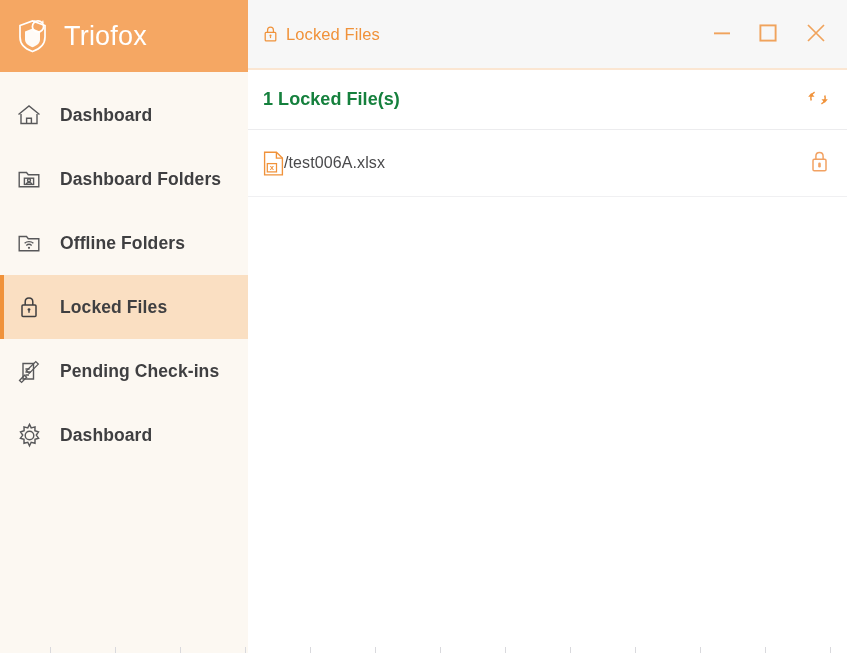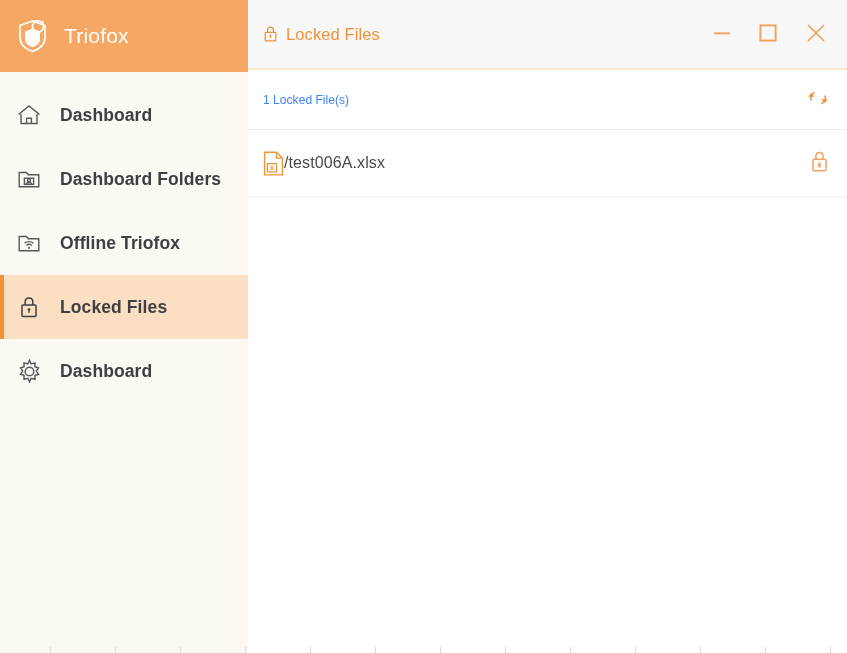--- a/index.html
+++ b/index.html
@@ -43,21 +43,21 @@
     width: 40px;
     height: 40px;
     flex: 0 0 40px;
     display: flex;
     align-items: center;
     justify-content: center;
   }
   .brand-name {
     margin-left: 11px;
     color: #ffffff;
-    font-size: 21px;
+    font-size: 27px;
     letter-spacing: .2px;
     font-weight: 400;
   }
 
   .nav {
     padding-top: 11px;
   }
   .nav-item {
     height: 64px;
     display: flex;
@@ -150,23 +150,24 @@
     flex: 0 0 60px;
     border-bottom: 1px solid #ececee;
     display: flex;
     align-items: center;
     box-sizing: border-box;
     position: relative;
     background: #ffffff;
   }
   .count-text {
     padding-left: 15px;
-    font-size: 12px;
-    color: #3b82f6;
+    font-size: 18px;
+    color: #15803d;
     letter-spacing: .05px;
+    font-weight: bold;
   }
   .refresh-btn {
     position: absolute;
     right: 14px;
     top: 50%;
     transform: translateY(-50%);
     width: 30px;
     height: 30px;
     display: flex;
     align-items: center;
@@ -282,35 +283,46 @@
 
       <div class="nav-item">
         <span class="nav-icon">
           <svg width="26" height="24" viewBox="0 0 26 24" fill="none" stroke="#58585a" stroke-width="1.4">
             <path d="M3.2 5.5 H10.5 L12.3 7.8 H22.8 V19.8 H3.2 Z"></path>
             <path d="M8.6 12.2 C10.9 10.1 15.1 10.1 17.4 12.2" stroke-width="1.3"></path>
             <path d="M10.3 14.4 C11.8 13.1 14.2 13.1 15.7 14.4" stroke-width="1.3"></path>
             <circle cx="13" cy="16.8" r="1.1" fill="#58585a" stroke="none"></circle>
           </svg>
         </span>
-        <span class="nav-label">Offline Triofox</span>
+        <span class="nav-label">Offline Folders</span>
       </div>
 
       <div class="nav-item active">
         <span class="nav-icon">
           <svg width="24" height="26" viewBox="0 0 24 26" fill="none" stroke="#3f3f41" stroke-width="1.5">
             <rect x="5" y="11" width="14" height="11.5" rx="1"></rect>
             <path d="M8.2 11 V7.9 C8.2 5.6 9.9 4 12 4 C14.1 4 15.8 5.6 15.8 7.9 V11"></path>
             <circle cx="12" cy="15.6" r="1.4" fill="#3f3f41" stroke="none"></circle>
             <path d="M12 16.6 V18.8" stroke-width="1.4"></path>
           </svg>
         </span>
         <span class="nav-label">Locked Files</span>
       </div>
 
+      <div class="nav-item">
+        <span class="nav-icon">
+          <svg width="26" height="26" viewBox="0 0 26 26" fill="none" stroke="#58585a" stroke-width="1.4">
+            <path d="M7 5.5 H17.5 V21 H7 Z"></path>
+            <path d="M9.4 11 H13.6 M9.4 14 H14.8 M9.4 17 H13"></path>
+            <path d="M3.5 22.5 L8.5 17.2 L10.6 19.2 L5.6 24.4 Z" stroke-width="1.3"></path>
+            <path d="M19.8 3.6 L22.3 6.1 L13.2 15.4 L10.4 12.7 Z" stroke-width="1.3"></path>
+          </svg>
+        </span>
+        <span class="nav-label">Pending Check-ins</span>
+      </div>
 
       <div class="nav-item">
         <span class="nav-icon">
           <svg width="27" height="27" viewBox="0 0 27 27" fill="none" stroke="#58585a" stroke-width="1.45">
             <circle cx="13.5" cy="13.5" r="4.3"></circle>
             <path d="M13.5 2.4 L15.2 5.9 L19 4.9 L18.9 8.8 L22.5 10 L20.3 13.1 L22.6 16.3 L19 17.4 L19 21.3 L15.2 20.3 L13.5 23.8 L11.8 20.3 L8 21.3 L8 17.4 L4.4 16.3 L6.7 13.1 L4.5 10 L8.1 8.8 L8 4.9 L11.8 5.9 Z"></path>
           </svg>
         </span>
         <span class="nav-label">Dashboard</span>
       </div>

